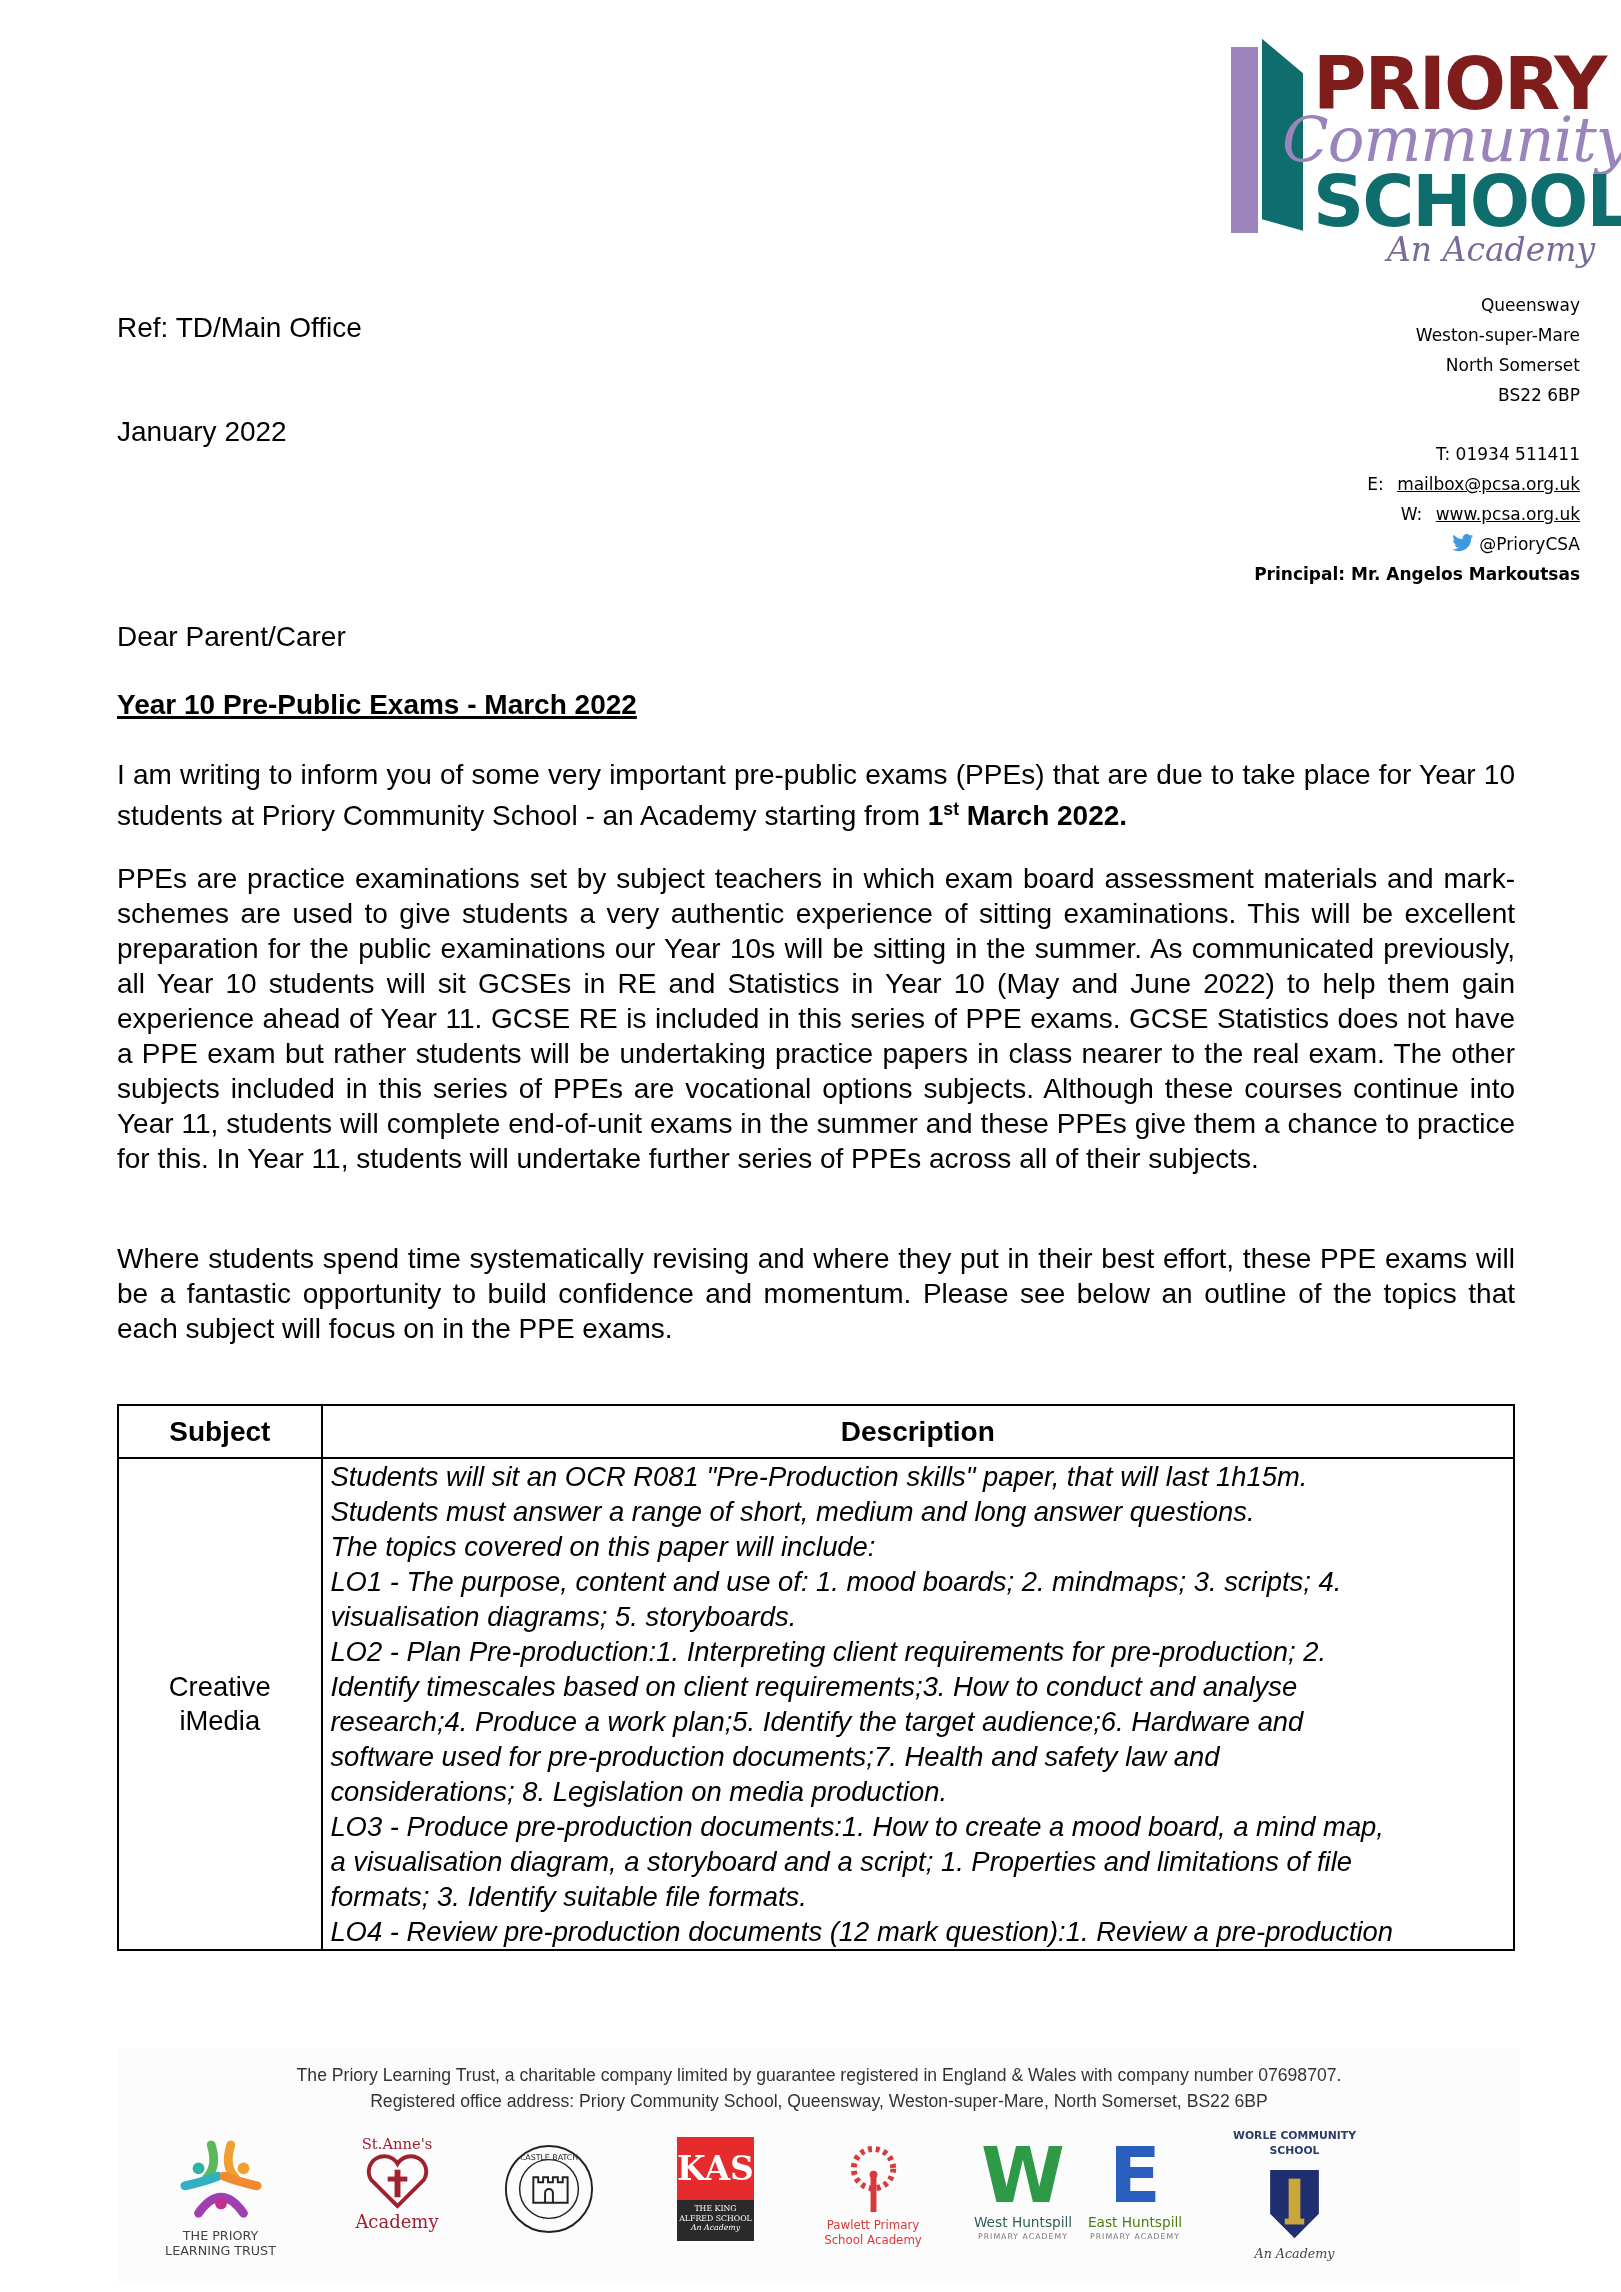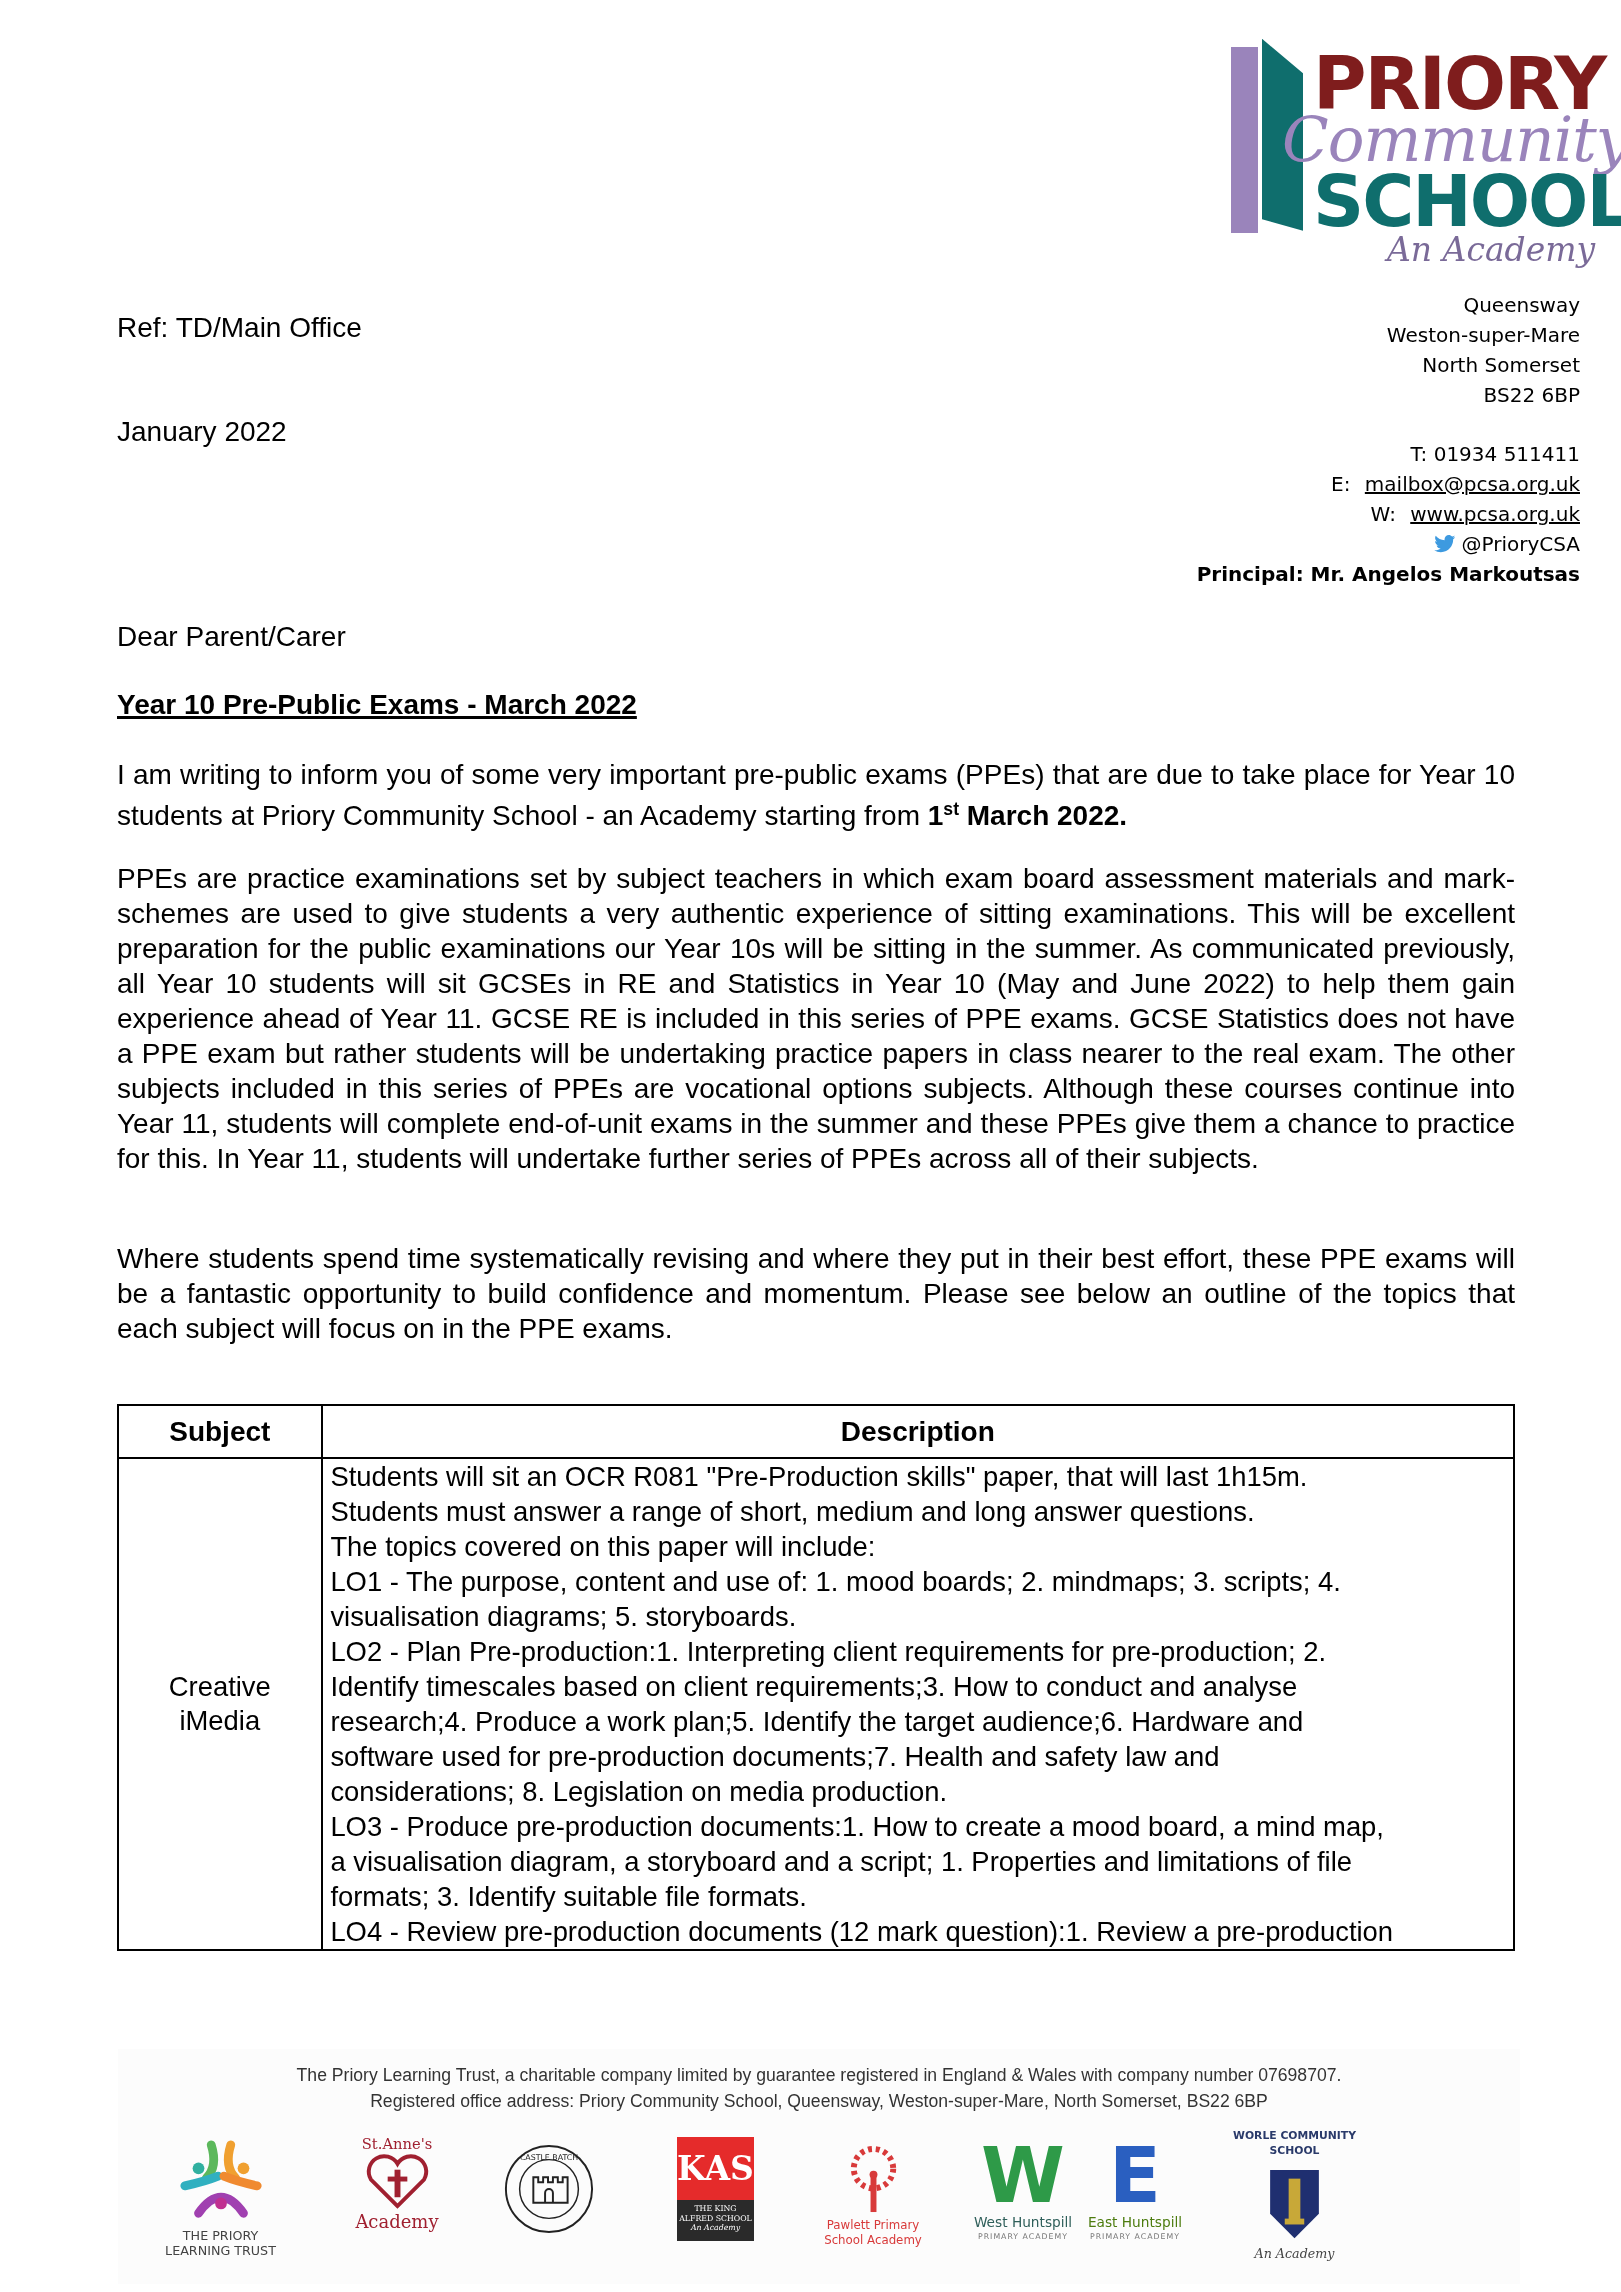--- a/index.html
+++ b/index.html
@@ -14,40 +14,40 @@
   .logo .priory { position: absolute; left: 88px; top: 17.6px; font-family: "DejaVu Sans", sans-serif; font-weight: bold; font-size: 73px; letter-spacing: -2px; color: #7f1d1d; line-height: 1; }
   .logo .community { position: absolute; left: 57px; top: 80px; font-family: "DejaVu Serif", serif; font-style: italic; font-size: 61px; color: #9a84bb; line-height: 1; letter-spacing: -1px; }
   .logo .school { position: absolute; left: 88px; top: 137px; font-family: "DejaVu Sans", sans-serif; font-weight: bold; font-size: 71px; letter-spacing: -2px; color: #0f6e6d; line-height: 1; }
   .logo .academy { position: absolute; left: 162px; top: 204px; font-family: "DejaVu Serif", serif; font-style: italic; font-size: 33px; color: #7a6a98; line-height: 1; }
 
   
   .ref { position: absolute; left: 117px; top: 312px; font-size: 28px; }
   .date { position: absolute; left: 117px; top: 416px; font-size: 28px; }
 
   
-  .addr { position: absolute; right: 41px; top: 290px; text-align: right; font-size: 20px; line-height: 30px; }
+  .addr { position: absolute; right: 41px; top: 290px; text-align: right; font-size: 17px; line-height: 30px; }
   .addr a { color: #000000; text-decoration: underline; margin-left: 8px; }
   .addr .bold { font-weight: bold; }
   .tw { display: inline-block; width: 21.6px; height: 17.6px; vertical-align: -2px; margin-right: 5.9px; }
 
   
   .salute { position: absolute; left: 117px; top: 621px; font-size: 28px; }
   .title { position: absolute; left: 117px; top: 689px; font-size: 28px; font-weight: bold; text-decoration: underline; text-decoration-thickness: 2.9px; }
   .para { position: absolute; left: 117px; width: 1398px; font-size: 28px; line-height: 35px; text-align: justify; }
   .p1 { top: 757px; }
   .p2 { top: 861px; }
   .p3 { top: 1241px; }
 
   
   table.exam { position: absolute; left: 117px; top: 1404px; width: 1398px; border-collapse: collapse; font-size: 27.4px; }
   table.exam th, table.exam td { border: 2.9px solid #000; padding: 0 7.8px; }
   table.exam th { height: 51px; font-weight: bold; font-size: 28px; }
   th.subj { width: 186px; text-align: center; }
   td.subj-cell { text-align: center; vertical-align: middle; line-height: 34px; }
-  td.desc { line-height: 35px; vertical-align: top; padding-top: 2px; padding-bottom: 3.9px; }
+  td.desc { line-height: 35px; vertical-align: top; padding-top: 2px; padding-bottom: 3.9px; font-style: italic; }
 
   
   .footer { position: absolute; left: 118px; top: 2049px; width: 1402px; height: 235px; background: #fcfcfc; }
   .foot-text { position: absolute; left: 0; width: 100%; text-align: center; font-size: 17.6px; color: #333; }
   .ft1 { top: 15.7px; }
   .ft2 { top: 42px; }
   .logos { position: absolute; top: 88px; left: 0; width: 100%; height: 147px; }
   .lg { position: absolute; text-align: center; }
   .lg .cap { font-size: 12.7px; line-height: 14.7px; }
 </style>

